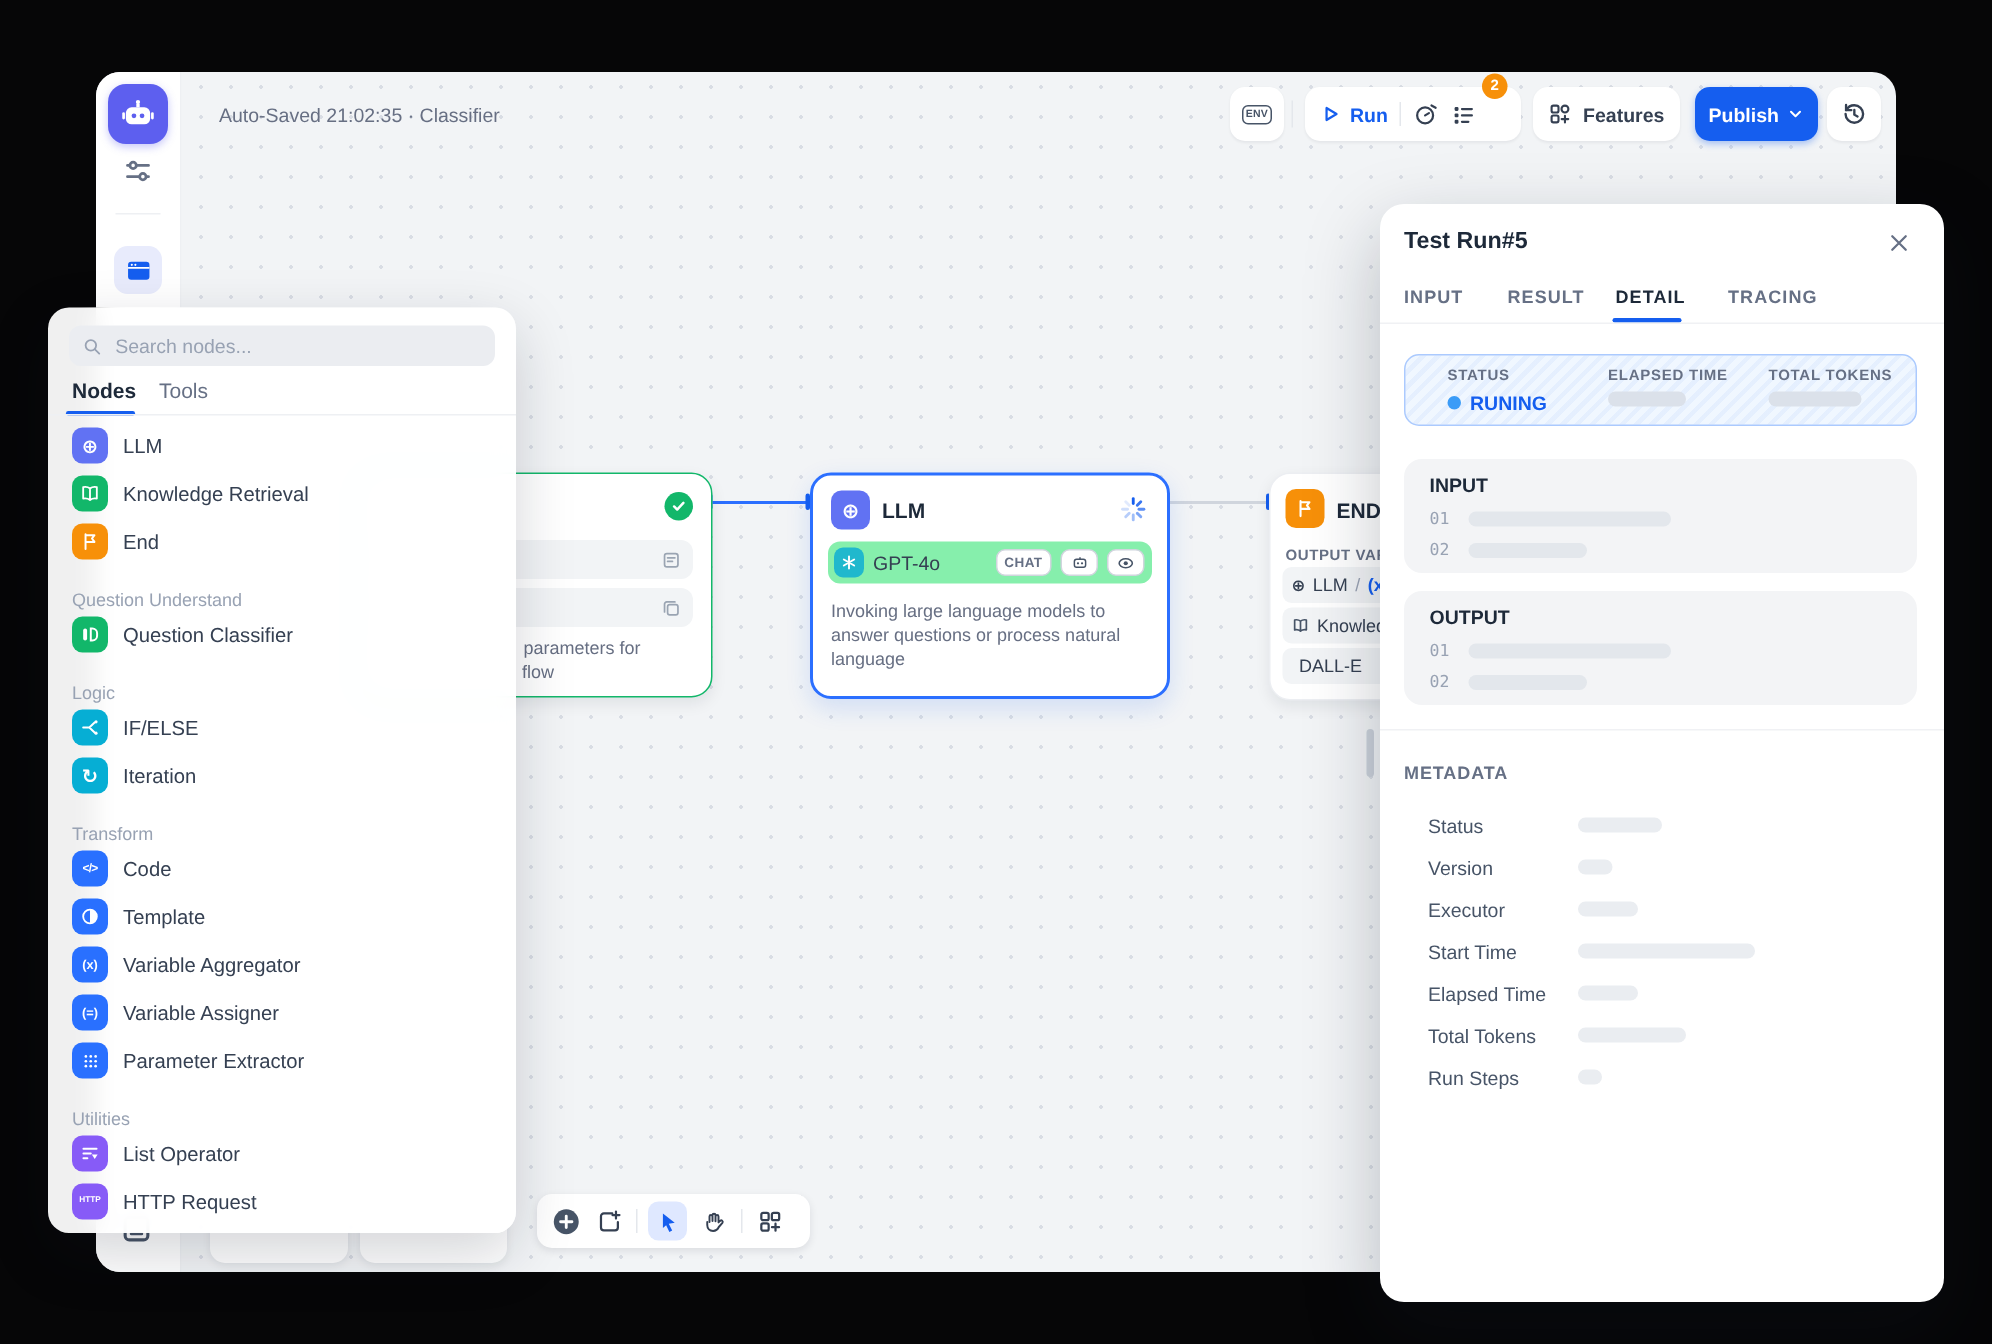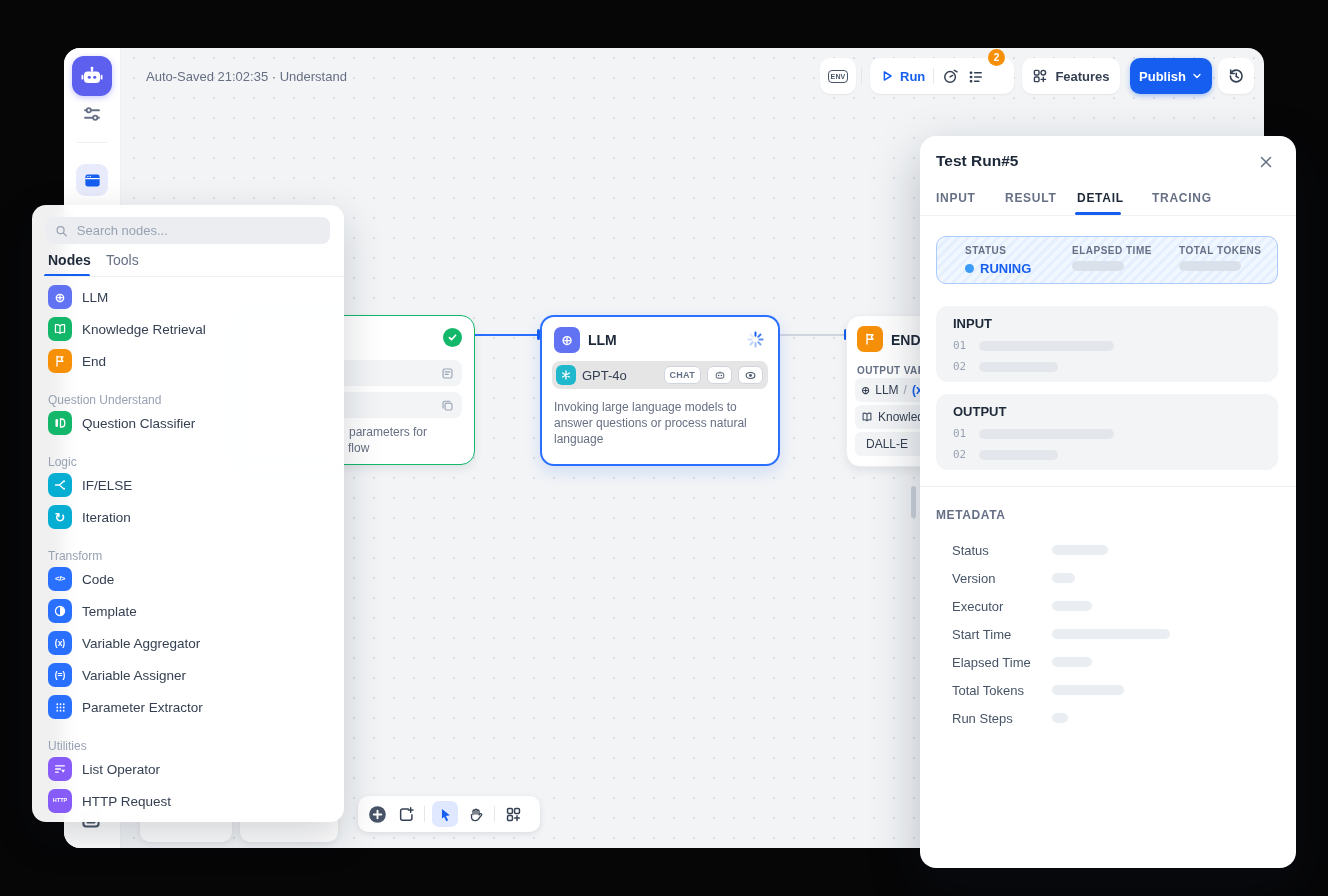--- a/index.html
+++ b/index.html
@@ -45,21 +45,21 @@
   #start-check{left:202px;top:12px;width:19px;height:19px;border-radius:50%;background:#12b76a;
     display:flex;align-items:center;justify-content:center;}
   .mini-pill{left:12px;width:209px;height:26px;background:#f2f4f6;border-radius:8px;
     display:flex;align-items:center;justify-content:flex-end;padding-right:8px;box-sizing:border-box;}
   .start-desc{font-size:12px;color:#676f83;line-height:16px;}
 
   #llm-node{left:540px;top:315px;width:236px;height:147px;border:2px solid #2b6fff;
     box-shadow:0 6px 16px rgba(21,94,239,.15);}
   .node-head-icon{width:26px;height:26px;border-radius:7px;display:flex;align-items:center;justify-content:center;}
   .node-title{font-size:14px;font-weight:700;color:#1d2939;}
-  #model-pill{left:10px;top:44px;width:216px;height:28px;background:#e5e5e5;border-radius:8px;
+  #model-pill{left:10px;top:44px;width:216px;height:28px;background:#86efac;border-radius:8px;
     display:flex;align-items:center;padding:0 5px 0 4px;box-sizing:border-box;gap:6px;}
   #gpt-icon{width:20px;height:20px;border-radius:6px;background:#20b8cd;display:flex;align-items:center;justify-content:center;flex:0 0 auto;}
   #model-name{font-size:13px;color:#354052;flex:1;}
   .chip{border:1px solid #d0d5dd;border-radius:6px;background:#fff;height:16px;display:flex;align-items:center;justify-content:center;}
   #chat-chip{padding:0 5px;font-size:9px;font-weight:700;color:#667085;letter-spacing:.03em;}
   .icon-chip{width:23px;}
   #llm-desc{left:12px;top:82px;width:212px;font-size:12px;line-height:16px;color:#676f83;}
 
   #end-node{left:846px;top:315px;width:160px;height:150px;border:1px solid #eceef2;}
   #end-var-label{left:10px;top:49px;font-size:10px;font-weight:600;color:#667085;letter-spacing:.04em;white-space:nowrap;}
@@ -282,21 +282,21 @@
       <circle cx="6.1" cy="4.7" r=".6" fill="#fff"></circle>
     </svg>
 </div>
 <div id="rail-bottom-btn" class="abs">
   <svg width="22" height="22" viewBox="0 0 16 16">
       <rect x="2.5" y="2.5" width="11" height="11" rx="2" fill="none" stroke="#475467" stroke-width="1.5"></rect>
       <path d="M5.5 10.5h5" stroke="#475467" stroke-width="1.5" stroke-linecap="round"></path>
     </svg>
 </div>
 
-<div id="autosave" class="abs">Auto-Saved 21:02:35 · Understand</div>
+<div id="autosave" class="abs">Auto-Saved 21:02:35 · Classifier</div>
 
 <div id="env-btn" class="abs tb">
   <span class="env-chip">ENV</span>
 </div>
 <div class="abs tb-sep"></div>
 
 <div id="run-group" class="abs tb">
   <span id="run-btn">
     <svg width="14" height="14" viewBox="0 0 16 16">
         <path d="M5 3.4v9.2l7.6-4.6z" fill="none" stroke="#155eef" stroke-width="1.7" stroke-linejoin="round"></path>

